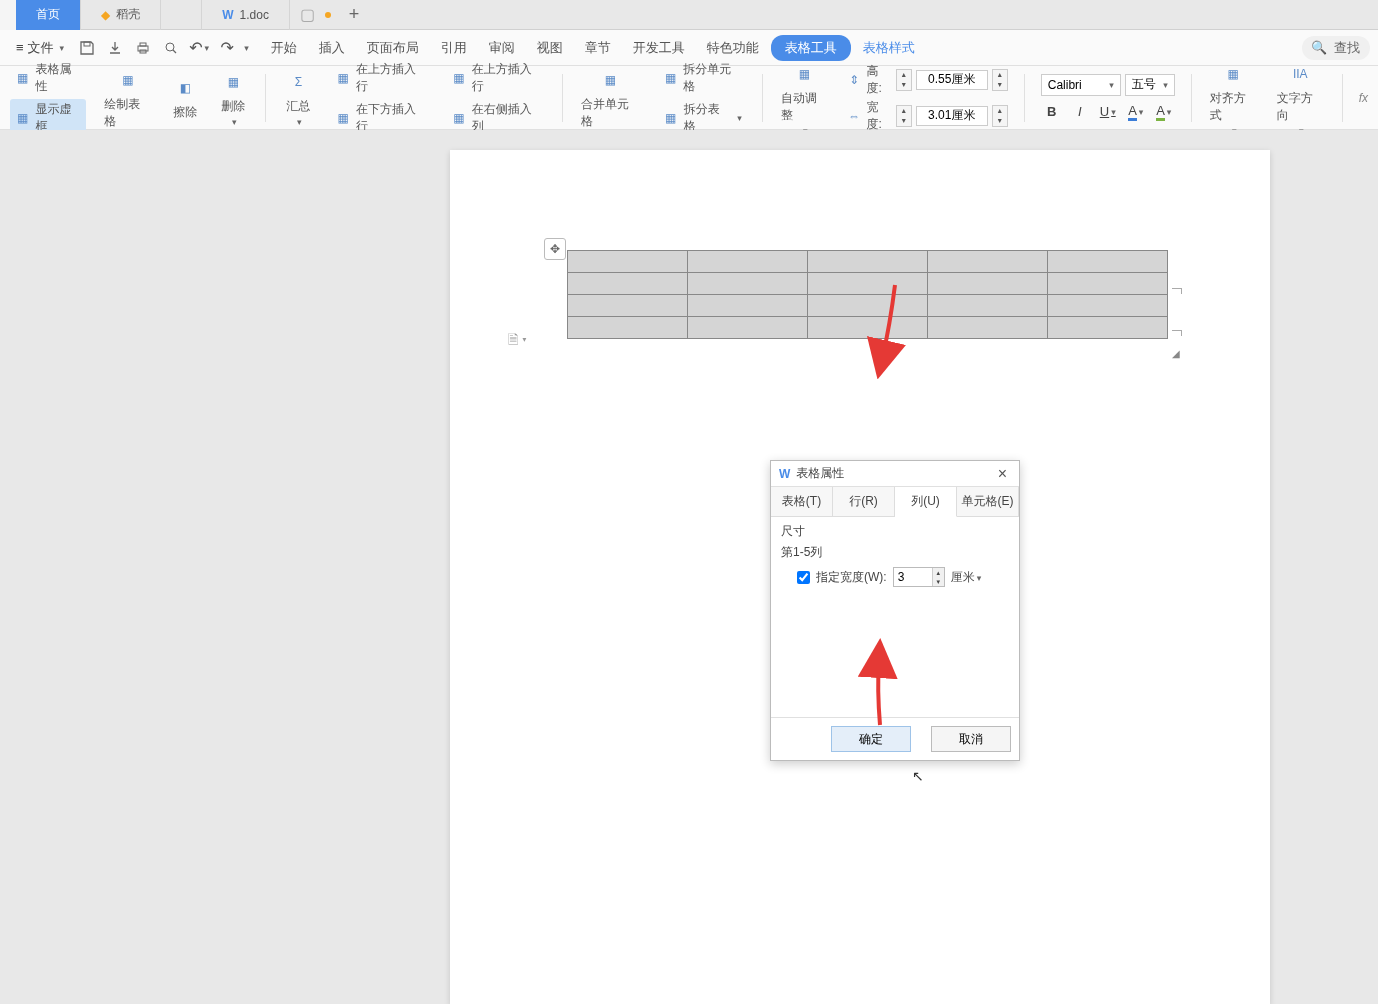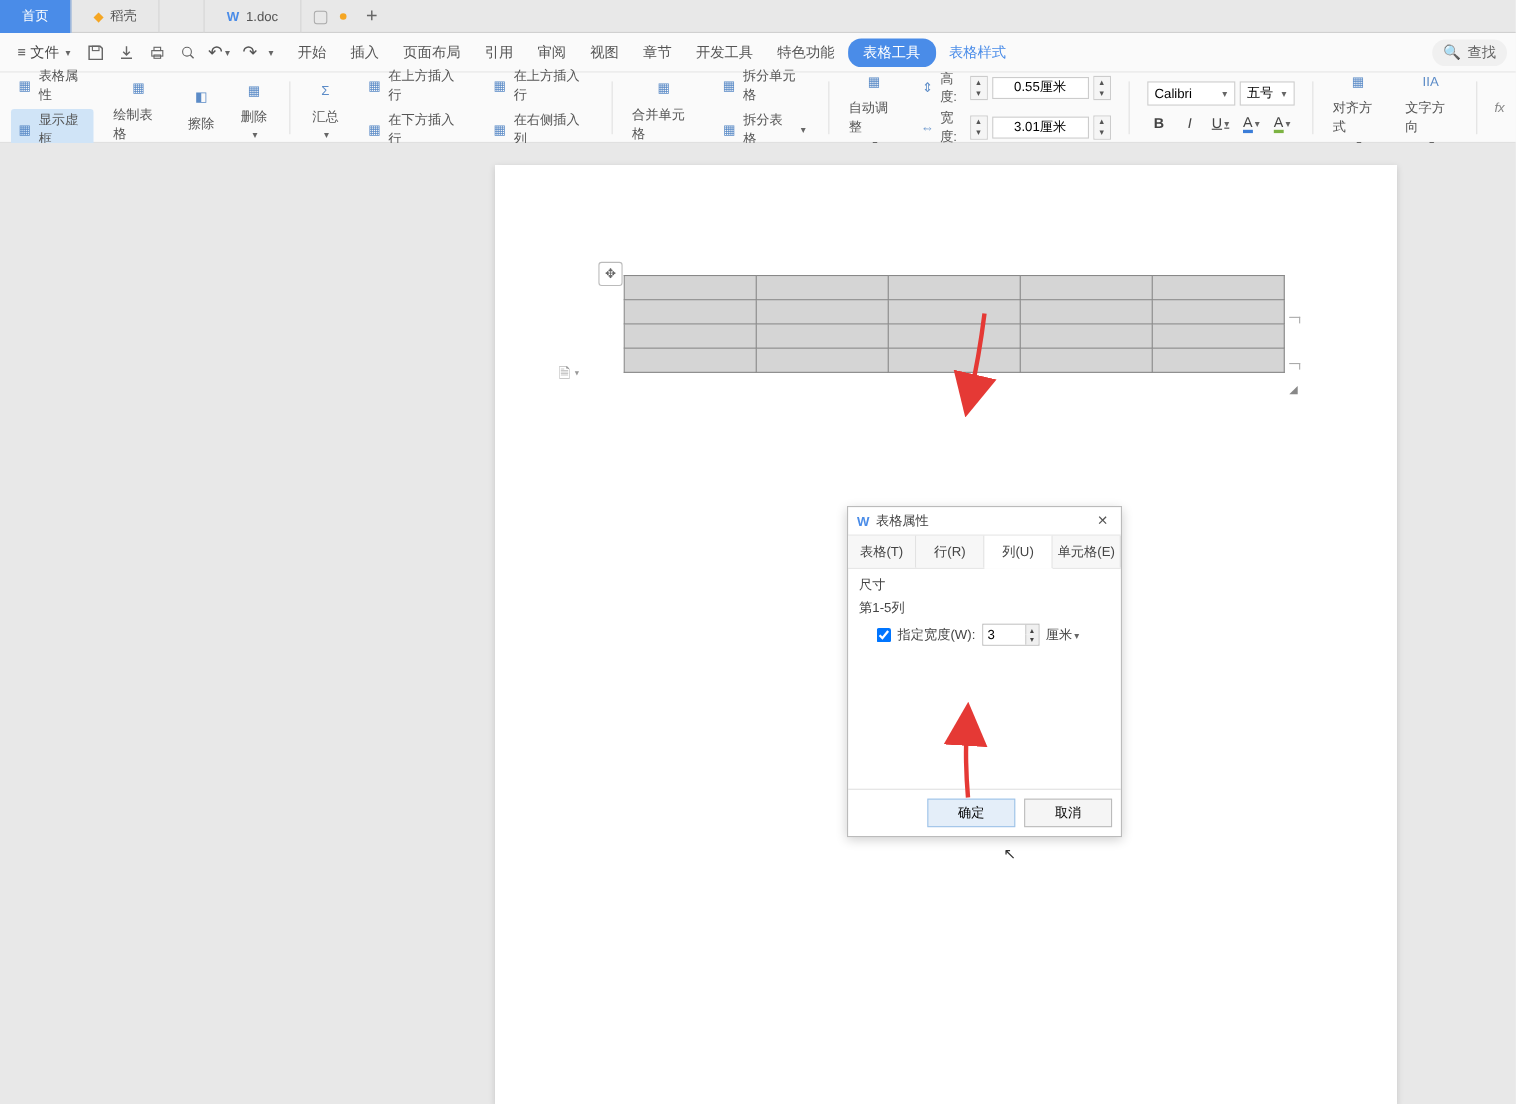--- a/index.html
+++ b/index.html
@@ -1,19 +1,19 @@
 <!DOCTYPE html>
 <html><head>
 <meta charset="utf-8">
 <style>
 * { margin: 0; padding: 0; box-sizing: border-box; font-family: "Microsoft YaHei", sans-serif; }
 body { background: #f5f5f5; overflow: hidden; }
 
 
-.tab-bar { height: 30px; background: #e8e8e8; display: flex; align-items: center; border-bottom: 1px solid #d0d0d0; }
+.tab-bar { height: 30px; background: #e8e8e8; display: flex; align-items: center; border-bottom: 1px solid #d0d0d0; margin-left: 16px; }
 .tab { height: 30px; padding: 0 20px; display: flex; align-items: center; font-size: 12px; color: #555; border-right: 1px solid #d5d5d5; cursor: pointer; gap: 6px; }
 .tab.active { background: #4a8ce8; color: #fff; }
 .tab-add { width: 30px; height: 30px; display: flex; align-items: center; justify-content: center; font-size: 18px; color: #666; cursor: pointer; margin-left: 8px; }
 .tab-status { display: flex; align-items: center; gap: 10px; margin-left: 10px; }
 .dot-orange { width: 6px; height: 6px; border-radius: 50%; background: #f5a623; }
 
 
 .menu-bar { height: 36px; background: #fafafa; display: flex; align-items: center; padding: 0 8px; border-bottom: 1px solid #e0e0e0; gap: 2px; }
 .menu-left { display: flex; align-items: center; gap: 2px; padding-right: 10px; }
 .menu-btn { padding: 4px 8px; font-size: 13px; color: #444; display: flex; align-items: center; gap: 4px; cursor: pointer; border-radius: 3px; }
@@ -28,21 +28,21 @@
 
 .ribbon { height: 64px; background: #fafafa; display: flex; align-items: center; padding: 2px 6px; border-bottom: 1px solid #e0e0e0; gap: 8px; }
 .ribbon-group { display: flex; flex-direction: column; gap: 2px; padding: 0 4px; }
 .ribbon-item { display: flex; align-items: center; gap: 4px; font-size: 12px; color: #555; cursor: pointer; padding: 2px 4px; border-radius: 3px; }
 .ribbon-item.highlighted { background: #d0e4f7; }
 .ribbon-big { display: flex; flex-direction: column; align-items: center; gap: 2px; font-size: 12px; color: #555; cursor: pointer; padding: 4px 6px; }
 .ribbon-sep { width: 1px; height: 48px; background: #e0e0e0; margin: 0 4px; }
 .ribbon-icon { width: 18px; height: 18px; display: flex; align-items: center; justify-content: center; color: #5b8bc7; }
 .ribbon-icon-lg { width: 28px; height: 28px; display: flex; align-items: center; justify-content: center; color: #5b8bc7; }
 .size-input { display: flex; align-items: center; gap: 4px; font-size: 12px; color: #555; }
-.size-input input { width: 88px; height: 20px; font-size: 12px; padding: 0 4px; border: 1px solid #ccc; text-align: center; }
+.size-input input { width: 72px; height: 20px; font-size: 12px; padding: 0 4px; border: 1px solid #ccc; text-align: center; }
 .size-spinner { display: flex; flex-direction: column; border: 1px solid #ccc; }
 .size-spinner div { width: 14px; height: 10px; font-size: 8px; display: flex; align-items: center; justify-content: center; cursor: pointer; background: #f5f5f5; }
 .font-sel { height: 22px; border: 1px solid #ccc; font-size: 12px; padding: 0 6px; background: #fff; display: flex; align-items: center; min-width: 80px; }
 .font-btns { display: flex; gap: 6px; margin-top: 4px; }
 .fb { width: 22px; height: 20px; display: flex; align-items: center; justify-content: center; font-size: 13px; color: #444; cursor: pointer; }
 
 
 .canvas-area { position: absolute; top: 130px; left: 0; right: 0; bottom: 0; background: #e8e8e8; overflow: hidden; }
 .page { position: absolute; left: 450px; top: 20px; width: 820px; height: 854px; background: #fff; box-shadow: 0 2px 6px rgba(0,0,0,0.15); }
 .move-handle { position: absolute; left: 544px; top: 108px; width: 22px; height: 22px; border: 1px solid #bbb; background: #fff; display: flex; align-items: center; justify-content: center; font-size: 12px; color: #666; cursor: move; border-radius: 3px; }
@@ -63,21 +63,21 @@
 .dialog-body { padding: 6px 10px 10px; min-height: 200px; }
 .dialog-body .sec { margin-bottom: 4px; color: #444; }
 .width-row { display: flex; align-items: center; gap: 6px; margin: 6px 16px 10px; }
 .width-row input[type="checkbox"] { width: 13px; height: 13px; }
 .width-row .num-box { display: flex; align-items: center; border: 1px solid #bbb; }
 .width-row .num-box input { width: 38px; height: 18px; border: none; font-size: 12px; padding: 0 4px; }
 .width-row .num-box .spin { display: flex; flex-direction: column; }
 .width-row .num-box .spin div { width: 12px; height: 9px; font-size: 7px; display: flex; align-items: center; justify-content: center; background: #f0f0f0; border-left: 1px solid #ccc; cursor: pointer; }
 .nav-btns { display: flex; gap: 8px; justify-content: center; }
 .nav-btns button { padding: 5px 14px; font-size: 12px; border: 1px solid #bbb; background: #f5f5f5; cursor: pointer; }
-.dialog-footer { display: flex; justify-content: flex-end; gap: 8px; padding: 8px; border-top: 1px solid #e0e0e0; }
+.dialog-footer { display: flex; justify-content: flex-end; gap: 20px; padding: 8px; border-top: 1px solid #e0e0e0; }
 .dialog-footer button { width: 80px; height: 26px; font-size: 12px; border: 1px solid #bbb; background: #f5f5f5; cursor: pointer; }
 .dialog-footer button.primary { background: #e4eef9; border-color: #9ec3e8; }
 .cursor-img { position: absolute; left: 912px; top: 638px; font-size: 14px; color: #333; pointer-events: none; }
 
 
 .arrow { position: absolute; pointer-events: none; }
 .arrow svg { overflow: visible; }
 
 .caret { font-size: 9px; color: #666; margin-left: 2px; }
 </style>

